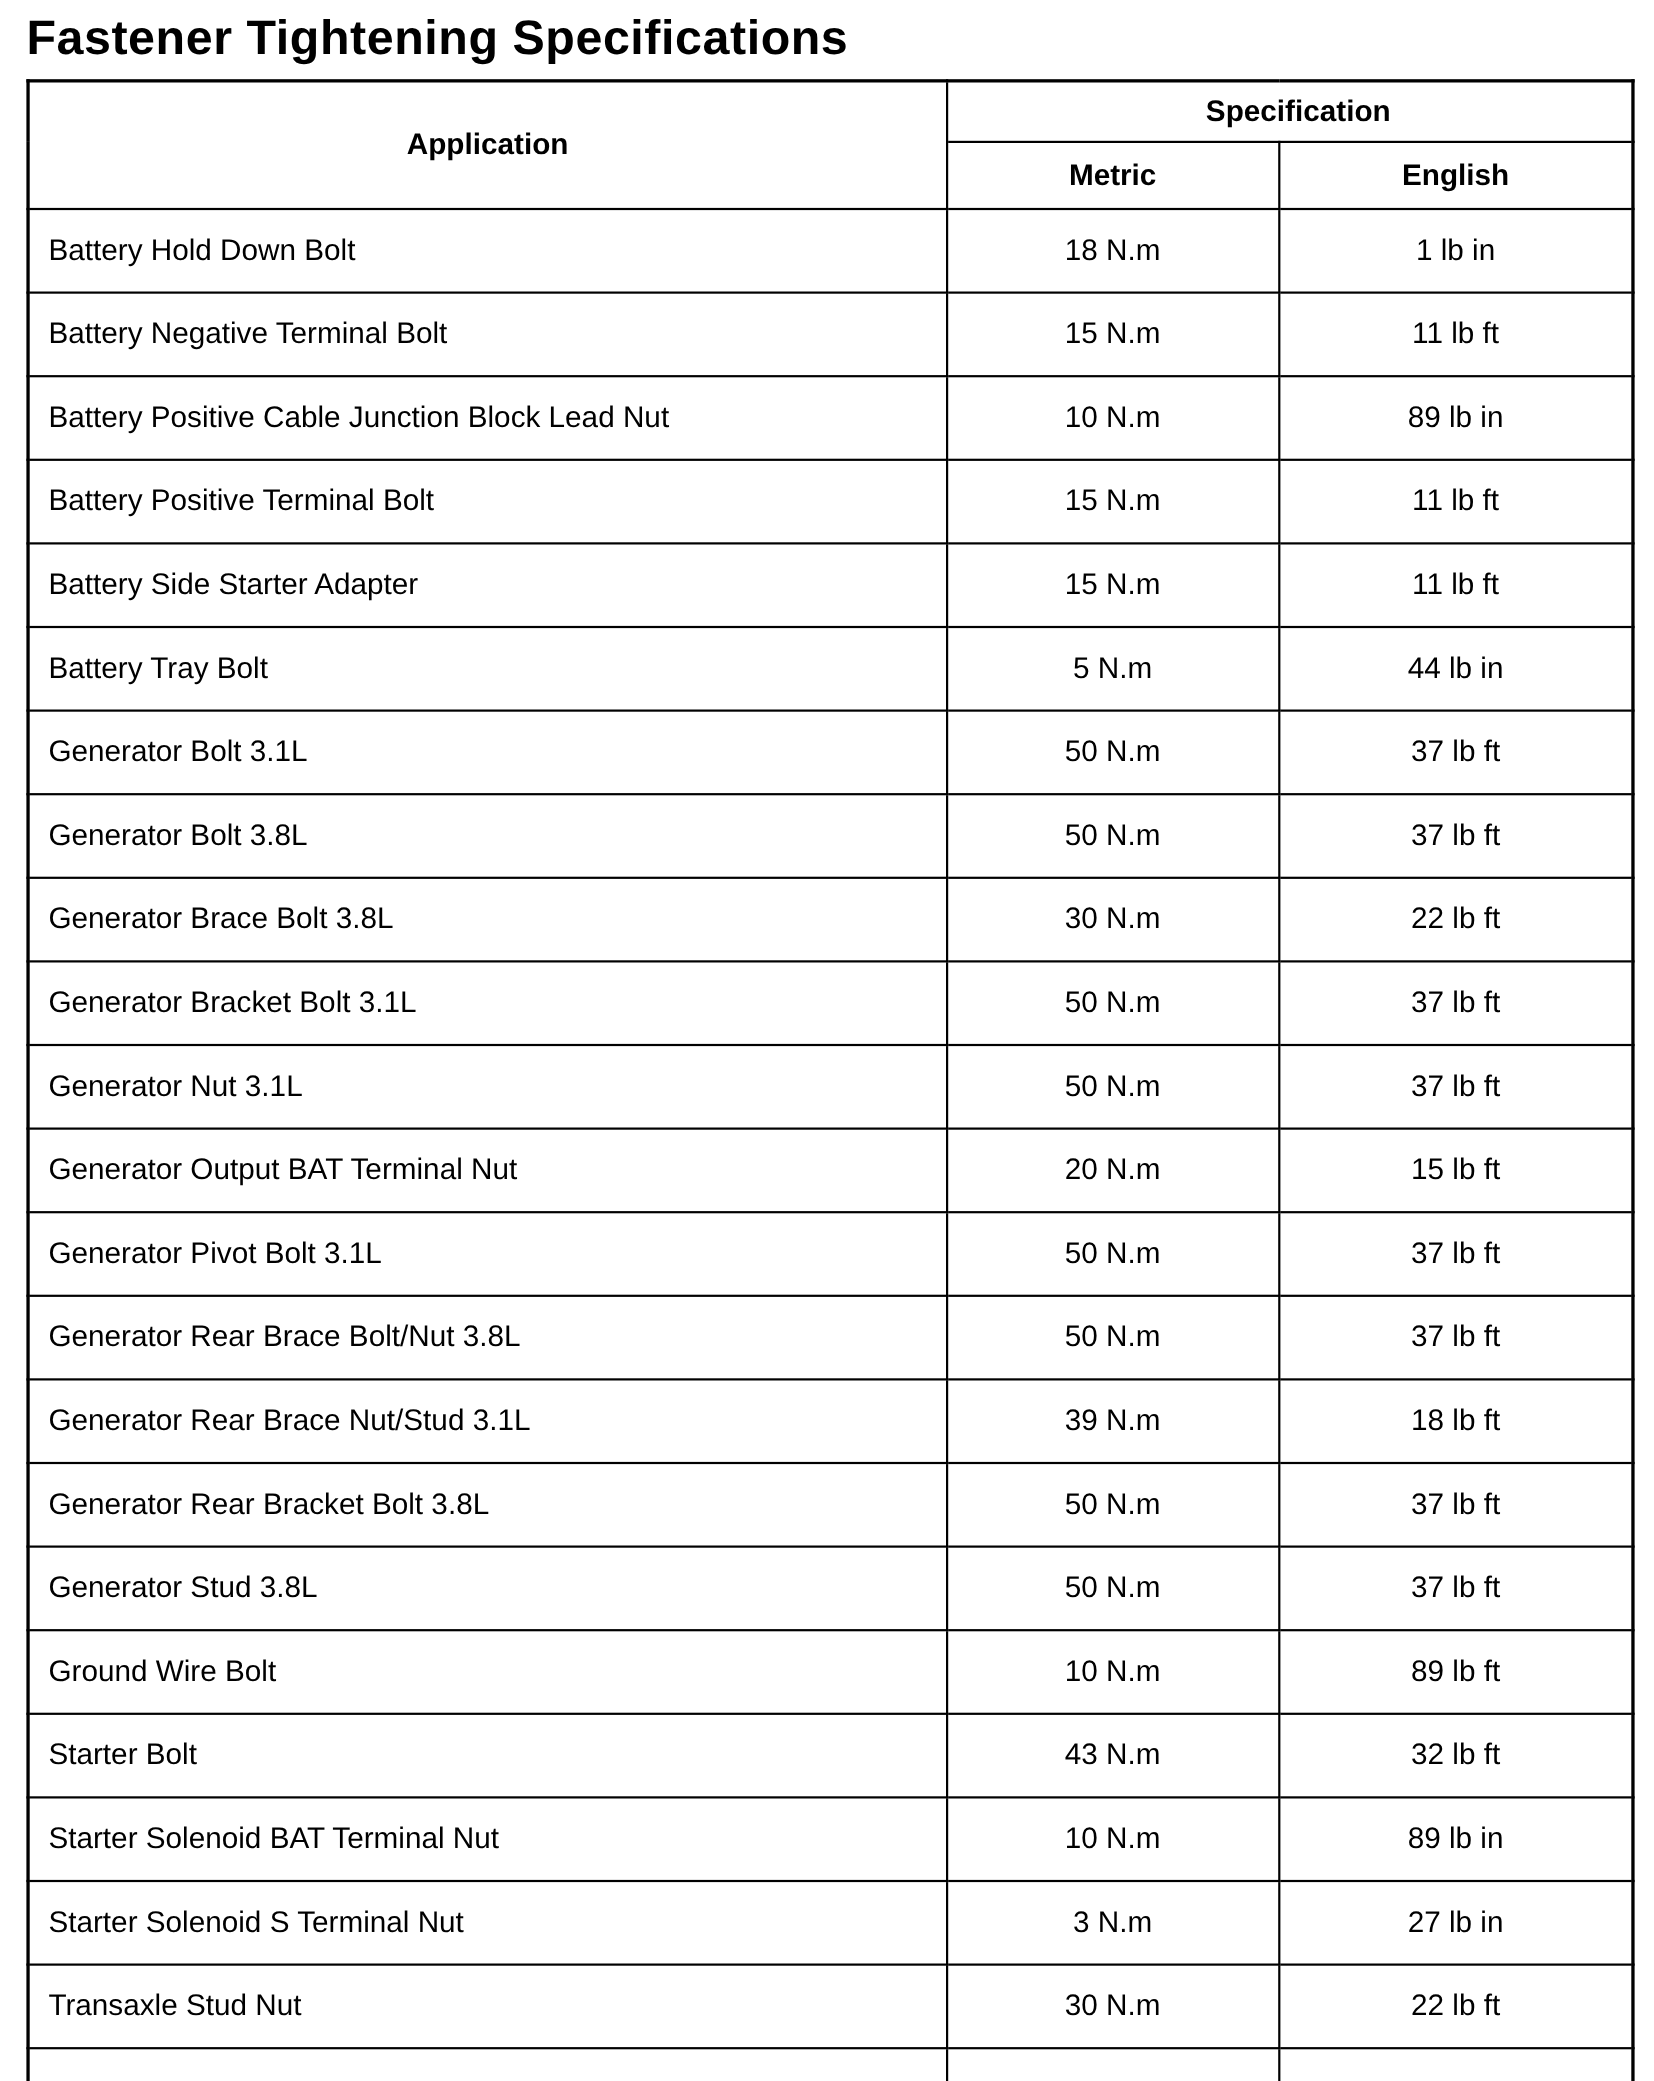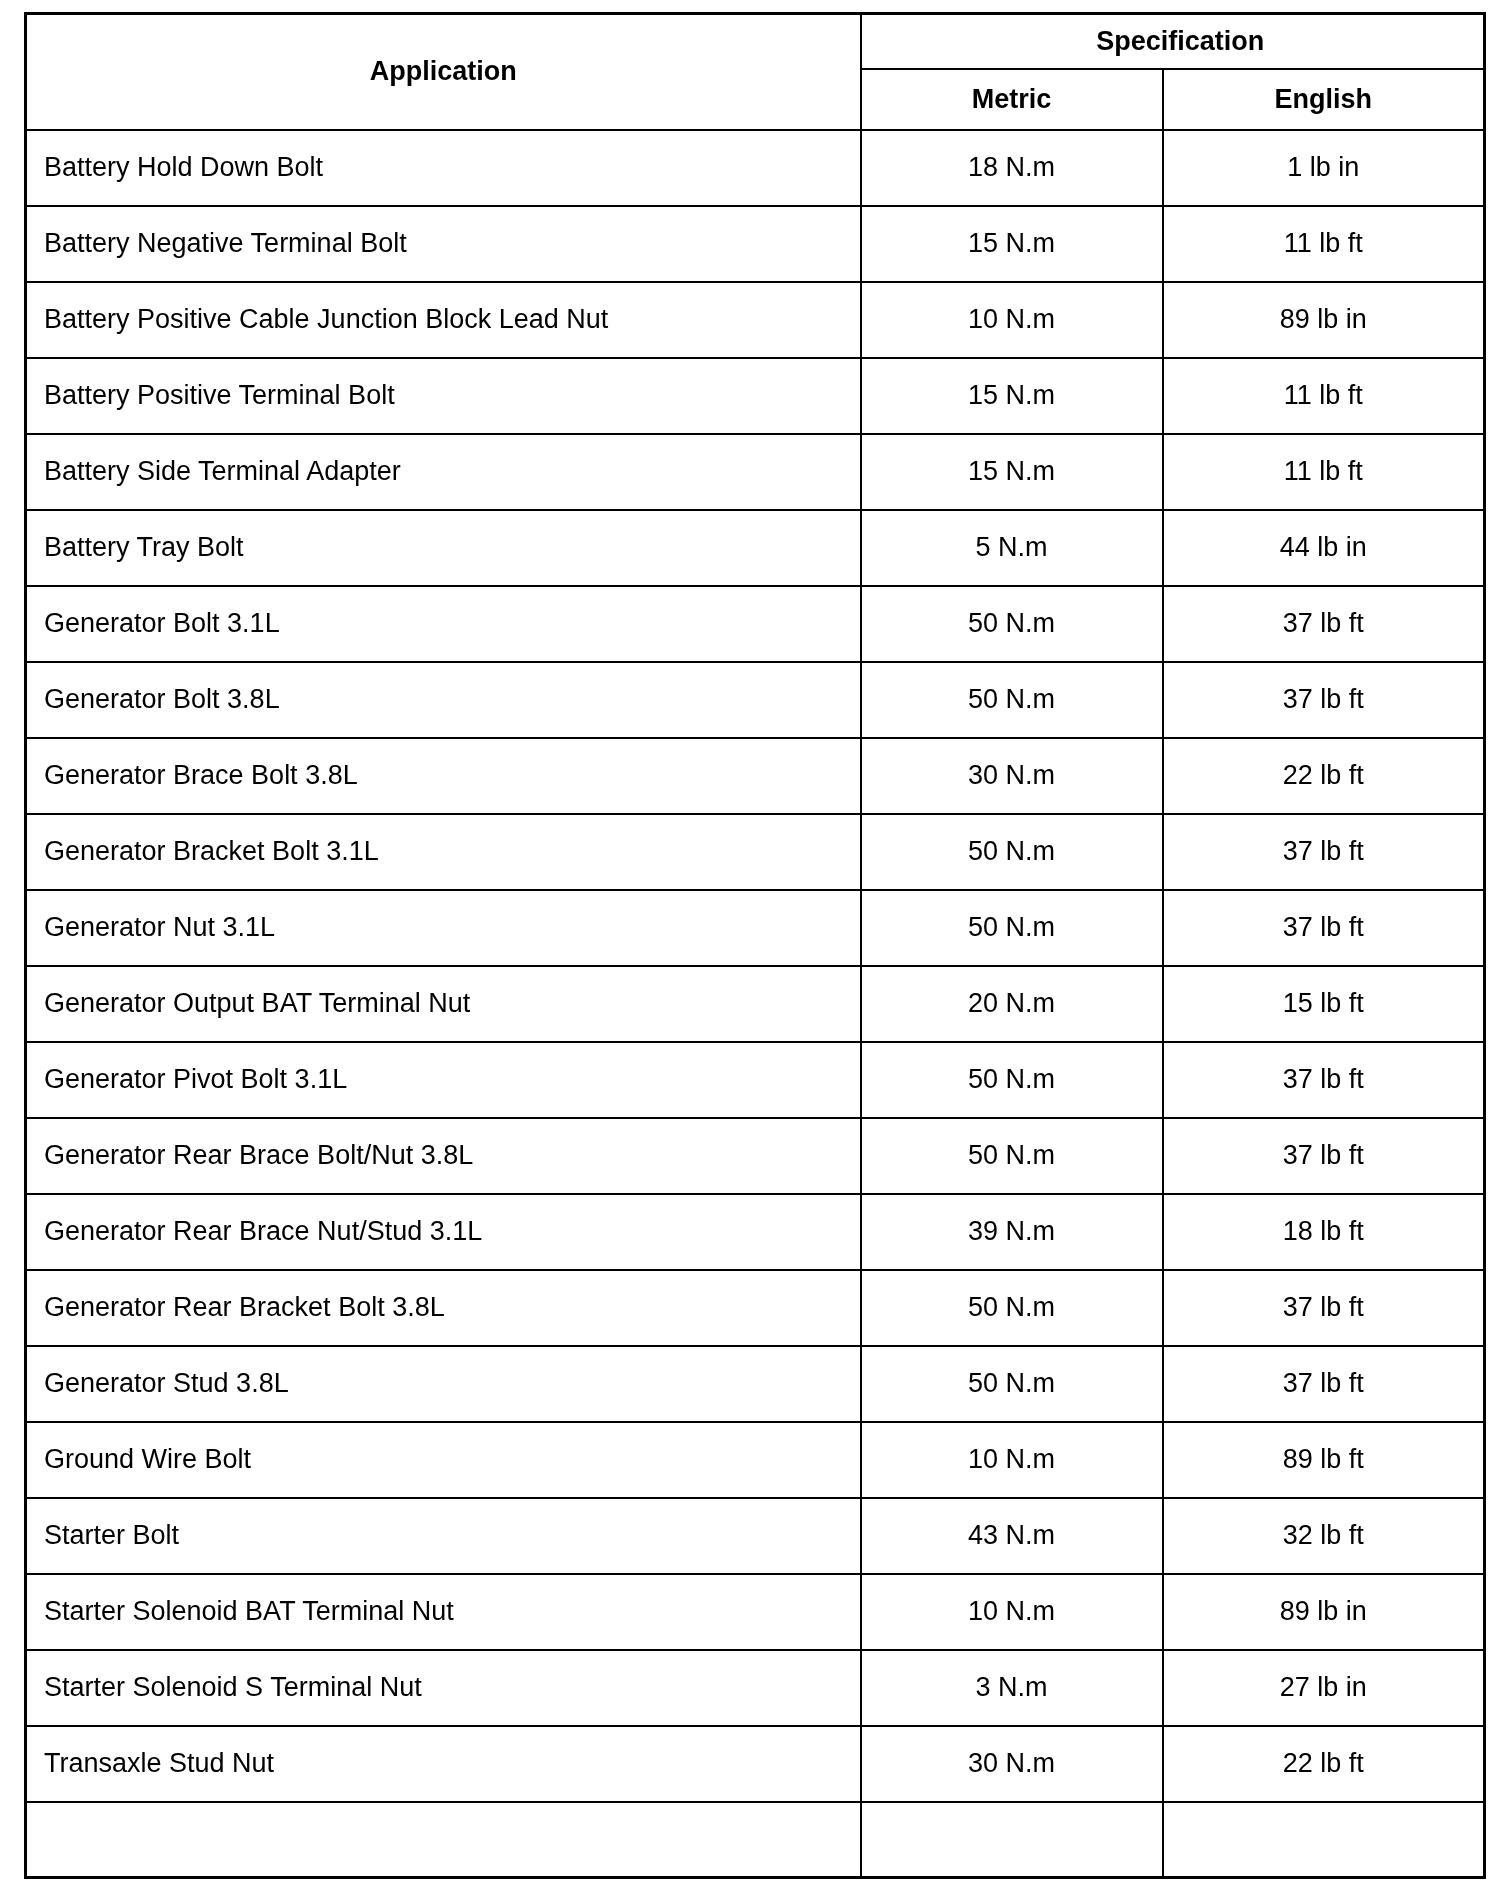--- a/index.html
+++ b/index.html
@@ -59,20 +59,21 @@
   }
   tr.cut-row td {
     border-bottom: none;
     height: 76px;
   }
 </style>
 </head>
 <body>
 
 <div class="page">
+  <h1 class="page-title">Fastener Tightening Specifications</h1>
 
   <table class="spec-table">
     <colgroup>
       <col style="width:835px">
       <col style="width:302px">
       <col style="width:322px">
     </colgroup>
     <thead>
       <tr>
         <th rowspan="2" class="h-app">Application</th>
@@ -98,21 +99,21 @@
           <td class="app-cell">Battery Positive Cable Junction Block Lead Nut</td>
           <td class="val-cell">10 N.m</td>
           <td class="val-cell">89 lb in</td>
         </tr>
         <tr>
           <td class="app-cell">Battery Positive Terminal Bolt</td>
           <td class="val-cell">15 N.m</td>
           <td class="val-cell">11 lb ft</td>
         </tr>
         <tr>
-          <td class="app-cell">Battery Side Terminal Adapter</td>
+          <td class="app-cell">Battery Side Starter Adapter</td>
           <td class="val-cell">15 N.m</td>
           <td class="val-cell">11 lb ft</td>
         </tr>
         <tr>
           <td class="app-cell">Battery Tray Bolt</td>
           <td class="val-cell">5 N.m</td>
           <td class="val-cell">44 lb in</td>
         </tr>
         <tr>
           <td class="app-cell">Generator Bolt 3.1L</td>

